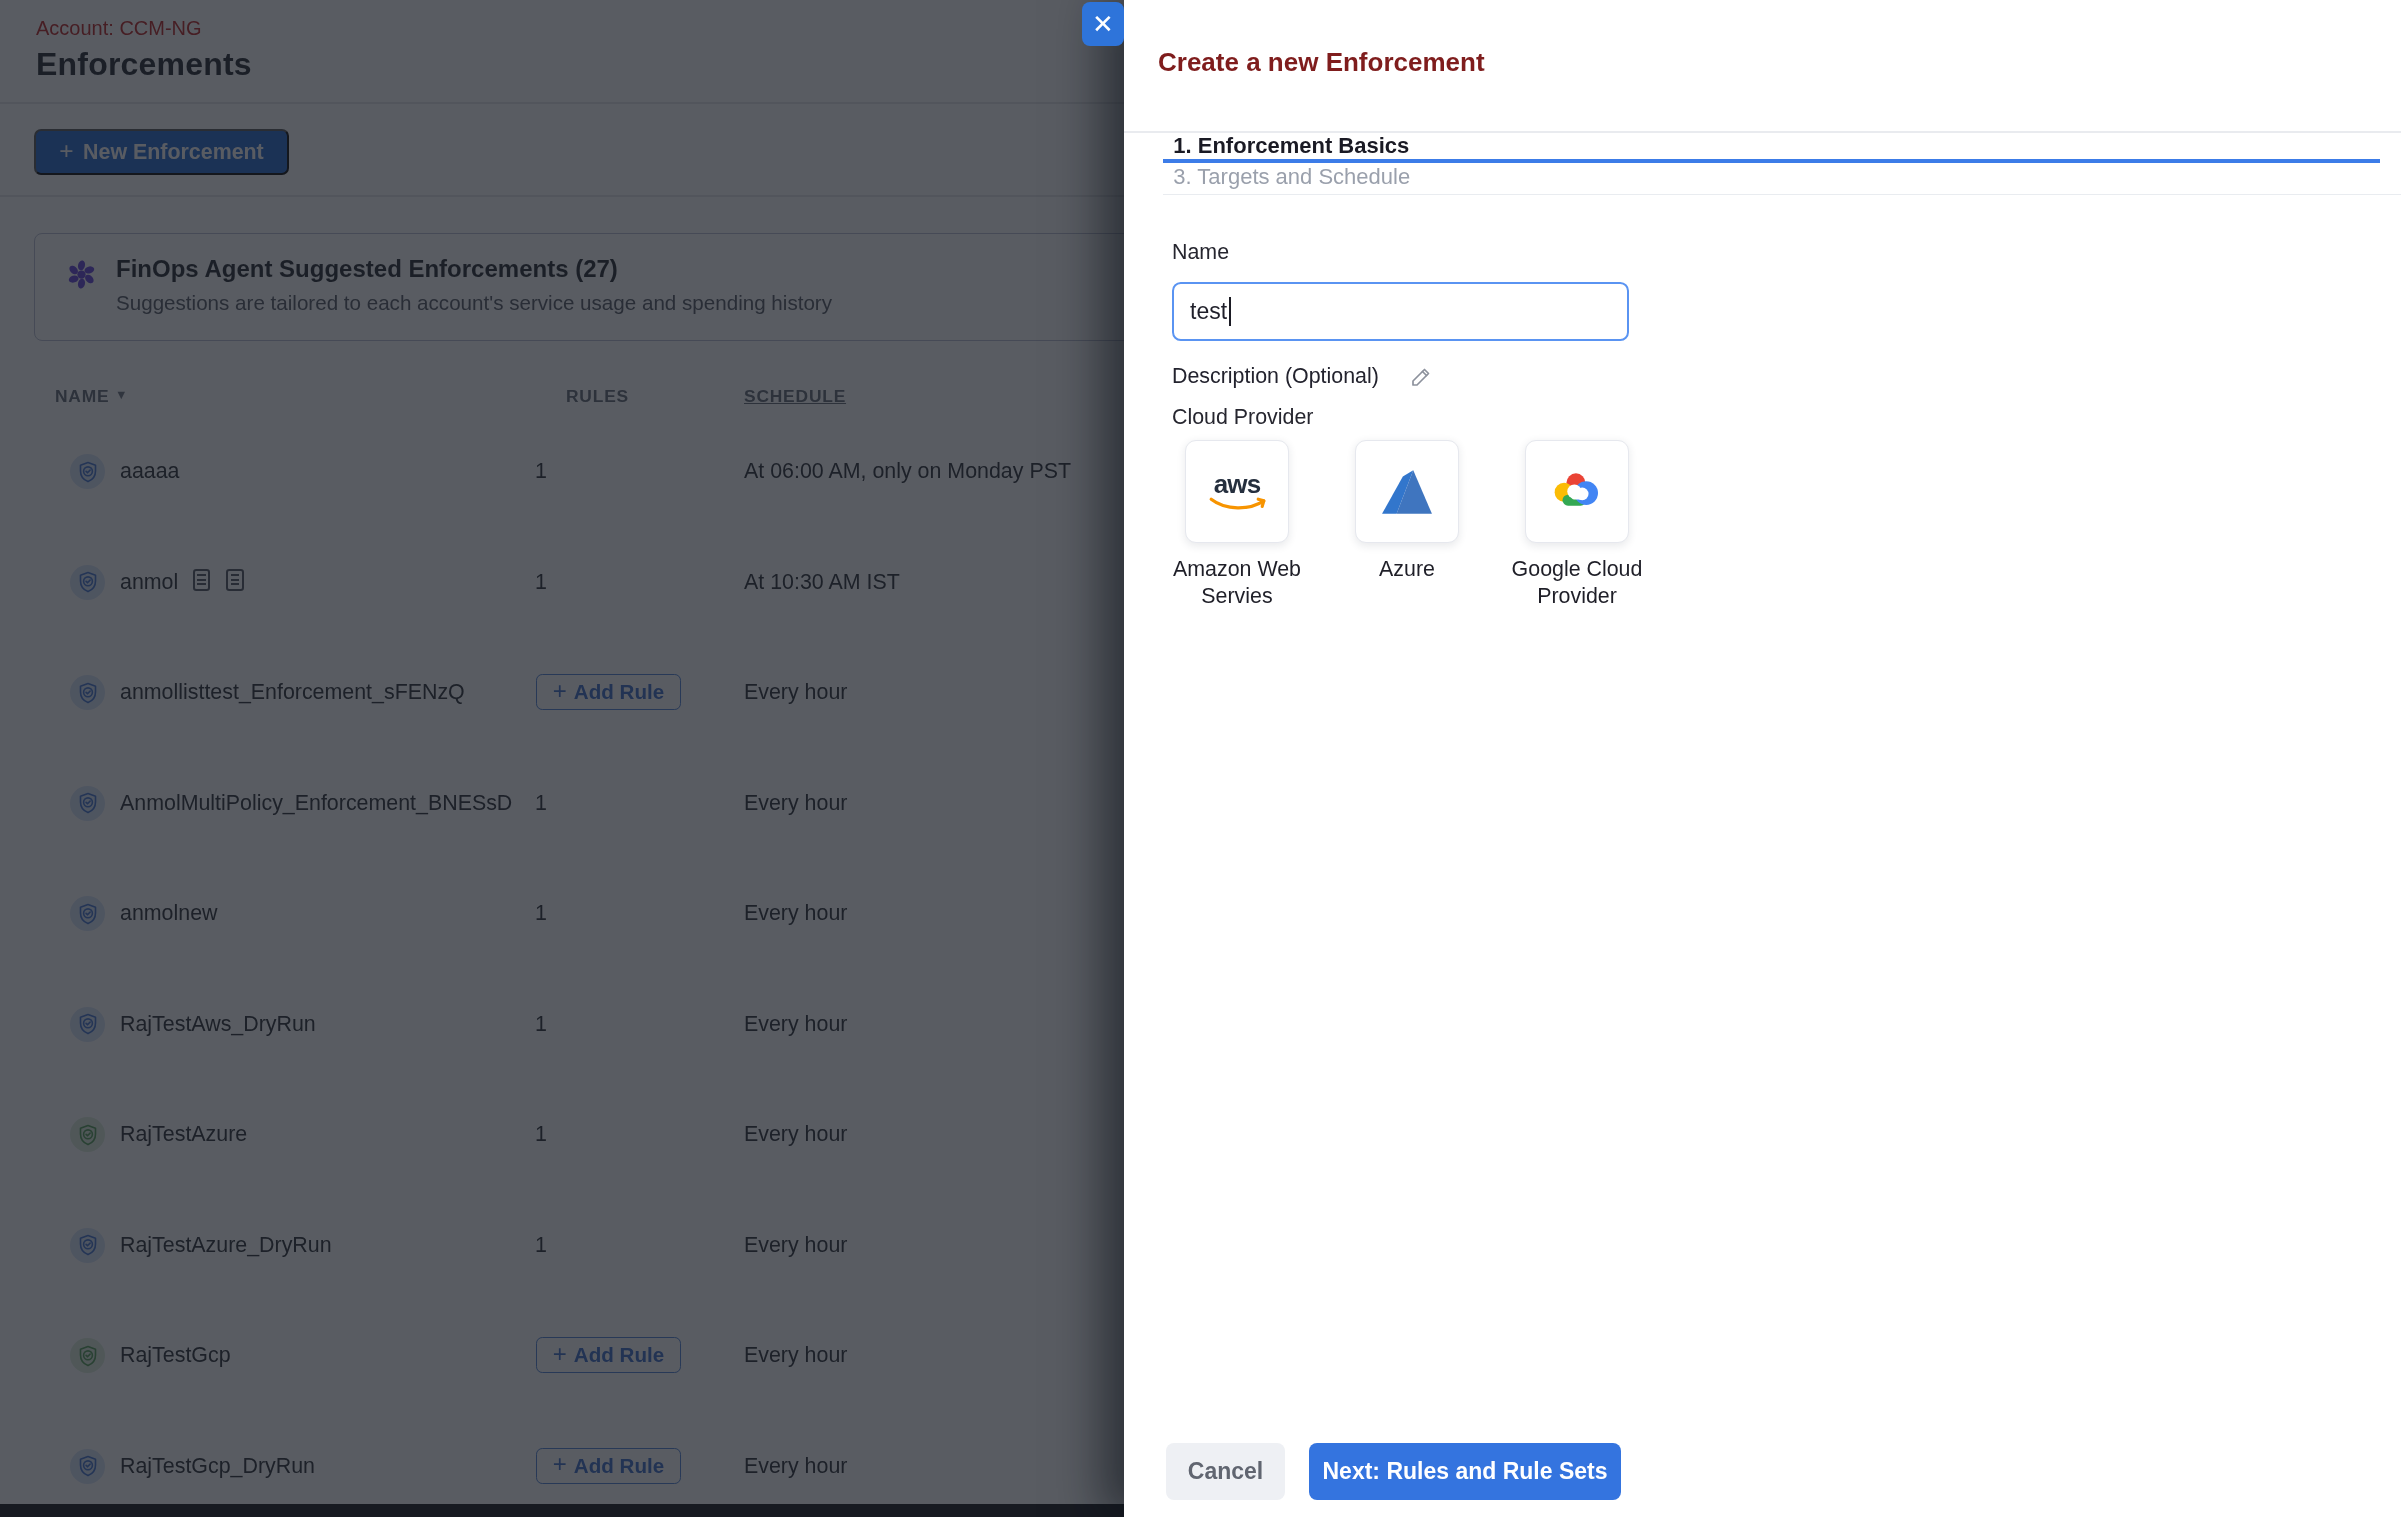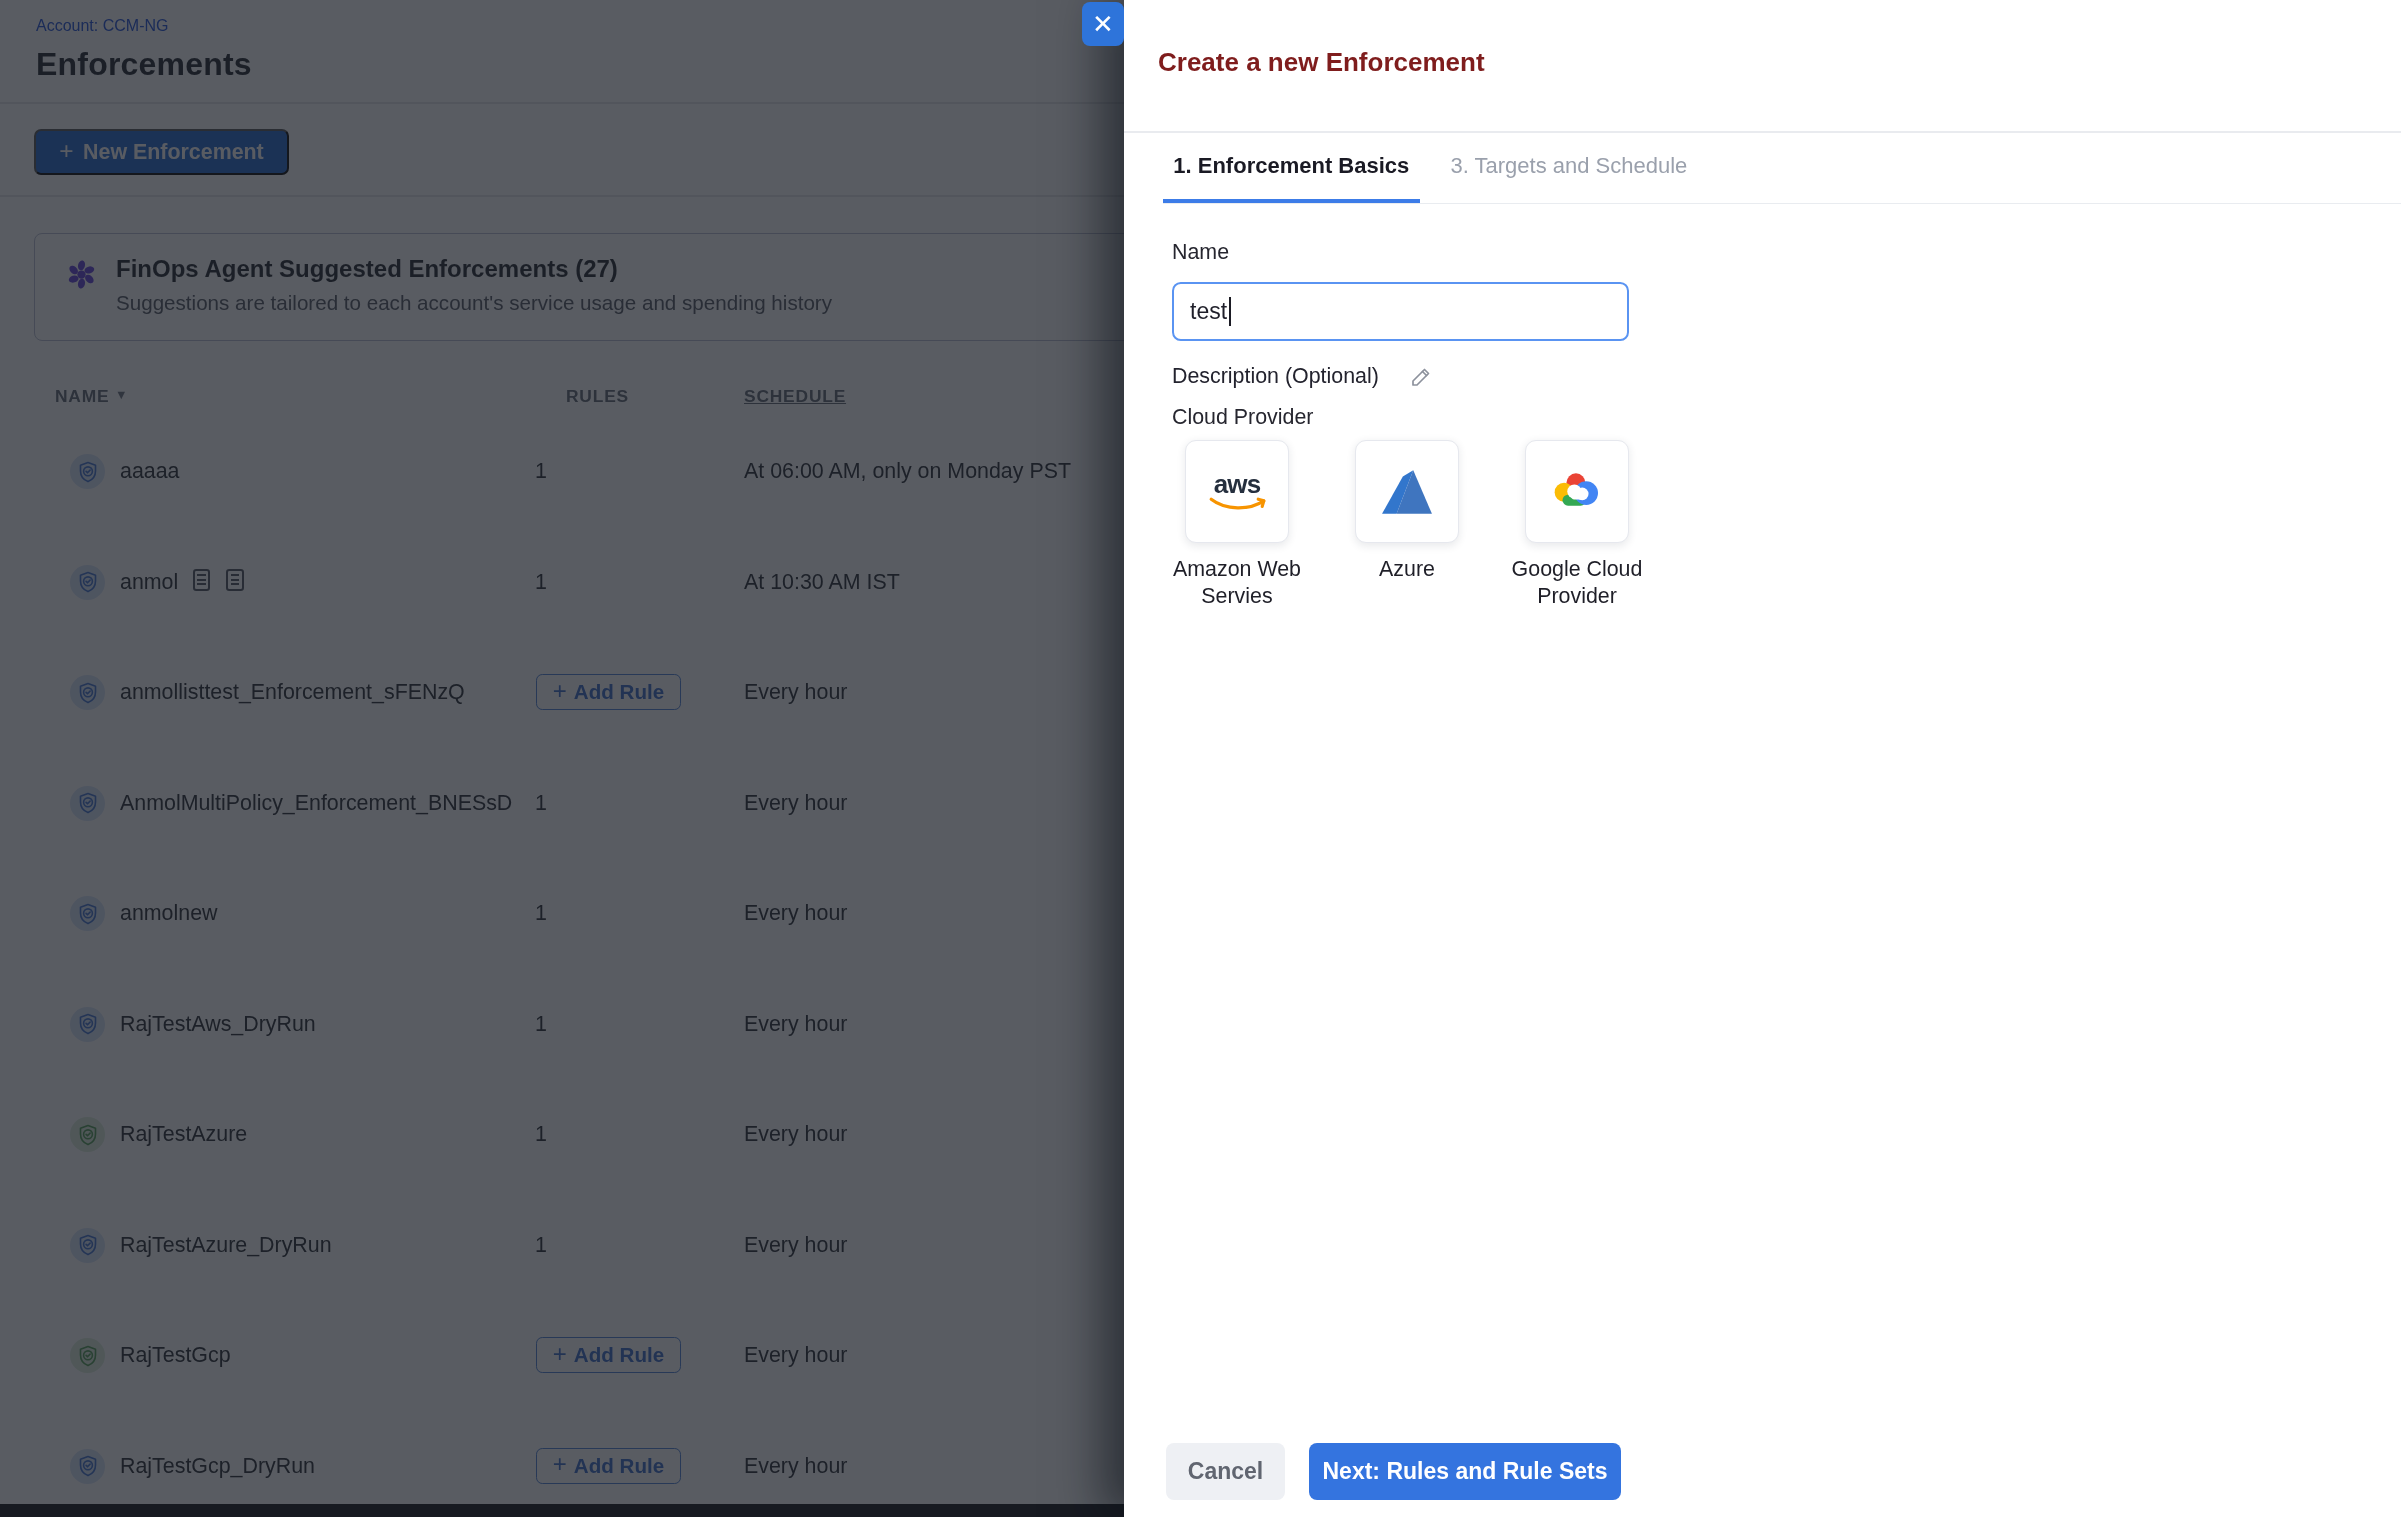--- a/index.html
+++ b/index.html
@@ -1,21 +1,21 @@
 <!DOCTYPE html>
 <html style="font-size:12.7px"><head>
 <meta charset="utf-8">
 <style>
   html,body{margin:0;padding:0;background:#000;}
   body{font-family:"Liberation Sans","DejaVu Sans",sans-serif;}
   #stage{position:relative;width:2401px;height:1517px;overflow:hidden;background:#f1f3f7;}
 
   
   #bg{position:absolute;inset:0;background:#ffffff;}
-  .breadcrumb{position:absolute;left:36px;top:17.4px;font-size:16px;color:#1d4ed8;}
+  .breadcrumb{position:absolute;left:36px;top:17.4px;font-size:20px;color:#b91c1c;}
   .page-title{position:absolute;left:36px;top:46px;font-size:32px;font-weight:700;color:#1b1f27;letter-spacing:0.2px;}
   .divider{position:absolute;left:0;right:0;height:1.6px;background:#e3e5ea;}
   #divider-header{top:102px;}
   #divider-toolbar{top:195px;}
   .btn-primary-page{position:absolute;left:34px;top:129px;width:255px;height:46px;border-radius:7.1px;
     background:#1d63cf;color:#fff;font-size:21.4px;font-weight:600;display:flex;align-items:center;justify-content:center;gap:9.5px;}
   .btn-primary-page .plus{font-size:24.5px;font-weight:400;margin-top:-2.4px;}
 
   .panel{position:absolute;left:34px;top:233px;right:-16px;height:108px;background:#fdfdfe;
     border:1.6px solid #b9bed2;border-radius:8px;box-sizing:border-box;}
@@ -53,21 +53,21 @@
   
   #overlay{position:absolute;inset:0;background:rgba(28,32,40,0.73);z-index:5;}
 
   
   #drawer{position:absolute;top:0;bottom:0;left:1124px;right:0;background:#ffffff;z-index:10;
     box-shadow:-22px 0 44px rgba(10,14,22,.55);}
   #close-btn{position:absolute;left:-42px;top:2.4px;width:42px;height:44px;border:none;border-radius:8px;
     background:#2e74da;color:#fff;font-size:26px;font-weight:700;line-height:44px;text-align:center;padding:0;font-family:inherit;}
   .drawer-title{position:absolute;left:34px;top:47px;font-size:26px;font-weight:700;color:#7f1d1d;}
   .drawer-title-sep{position:absolute;left:0;right:0;top:131px;height:1.6px;background:#e9ebef;}
-  #tabs{position:absolute;left:39px;top:132px;right:0;height:72px;display:flex;border-bottom:1.6px solid #e9ecf0;box-sizing:border-box;}
+  #tabs{position:absolute;left:39px;top:132px;right:0;height:63px;display:flex;border-bottom:1.6px solid #e9ecf0;box-sizing:border-box;flex-direction:column;}
   .tab{height:100%;display:flex;align-items:center;padding:0 10.3px;margin-right:20.6px;font-size:22px;color:#9aa0ac;
     border-bottom:4.7px solid transparent;box-sizing:border-box;white-space:nowrap;}
   .tab.active{color:#1a1a24;font-weight:700;border-bottom-color:#3c7ce8;}
 
   .form-label{position:absolute;left:48px;font-size:21.4px;font-weight:500;color:#26262f;}
   #name-label{top:240px;}
   #name-input{position:absolute;left:48px;top:282px;width:457px;height:59px;box-sizing:border-box;
     border:2px solid #5a94f2;border-radius:8.7px;background:#fff;display:flex;align-items:center;padding-left:16px;
     font-size:23px;color:#1f1f2a;}
   #caret{display:inline-block;width:2.4px;height:28.5px;background:#1b1b24;margin-left:1.6px;}

